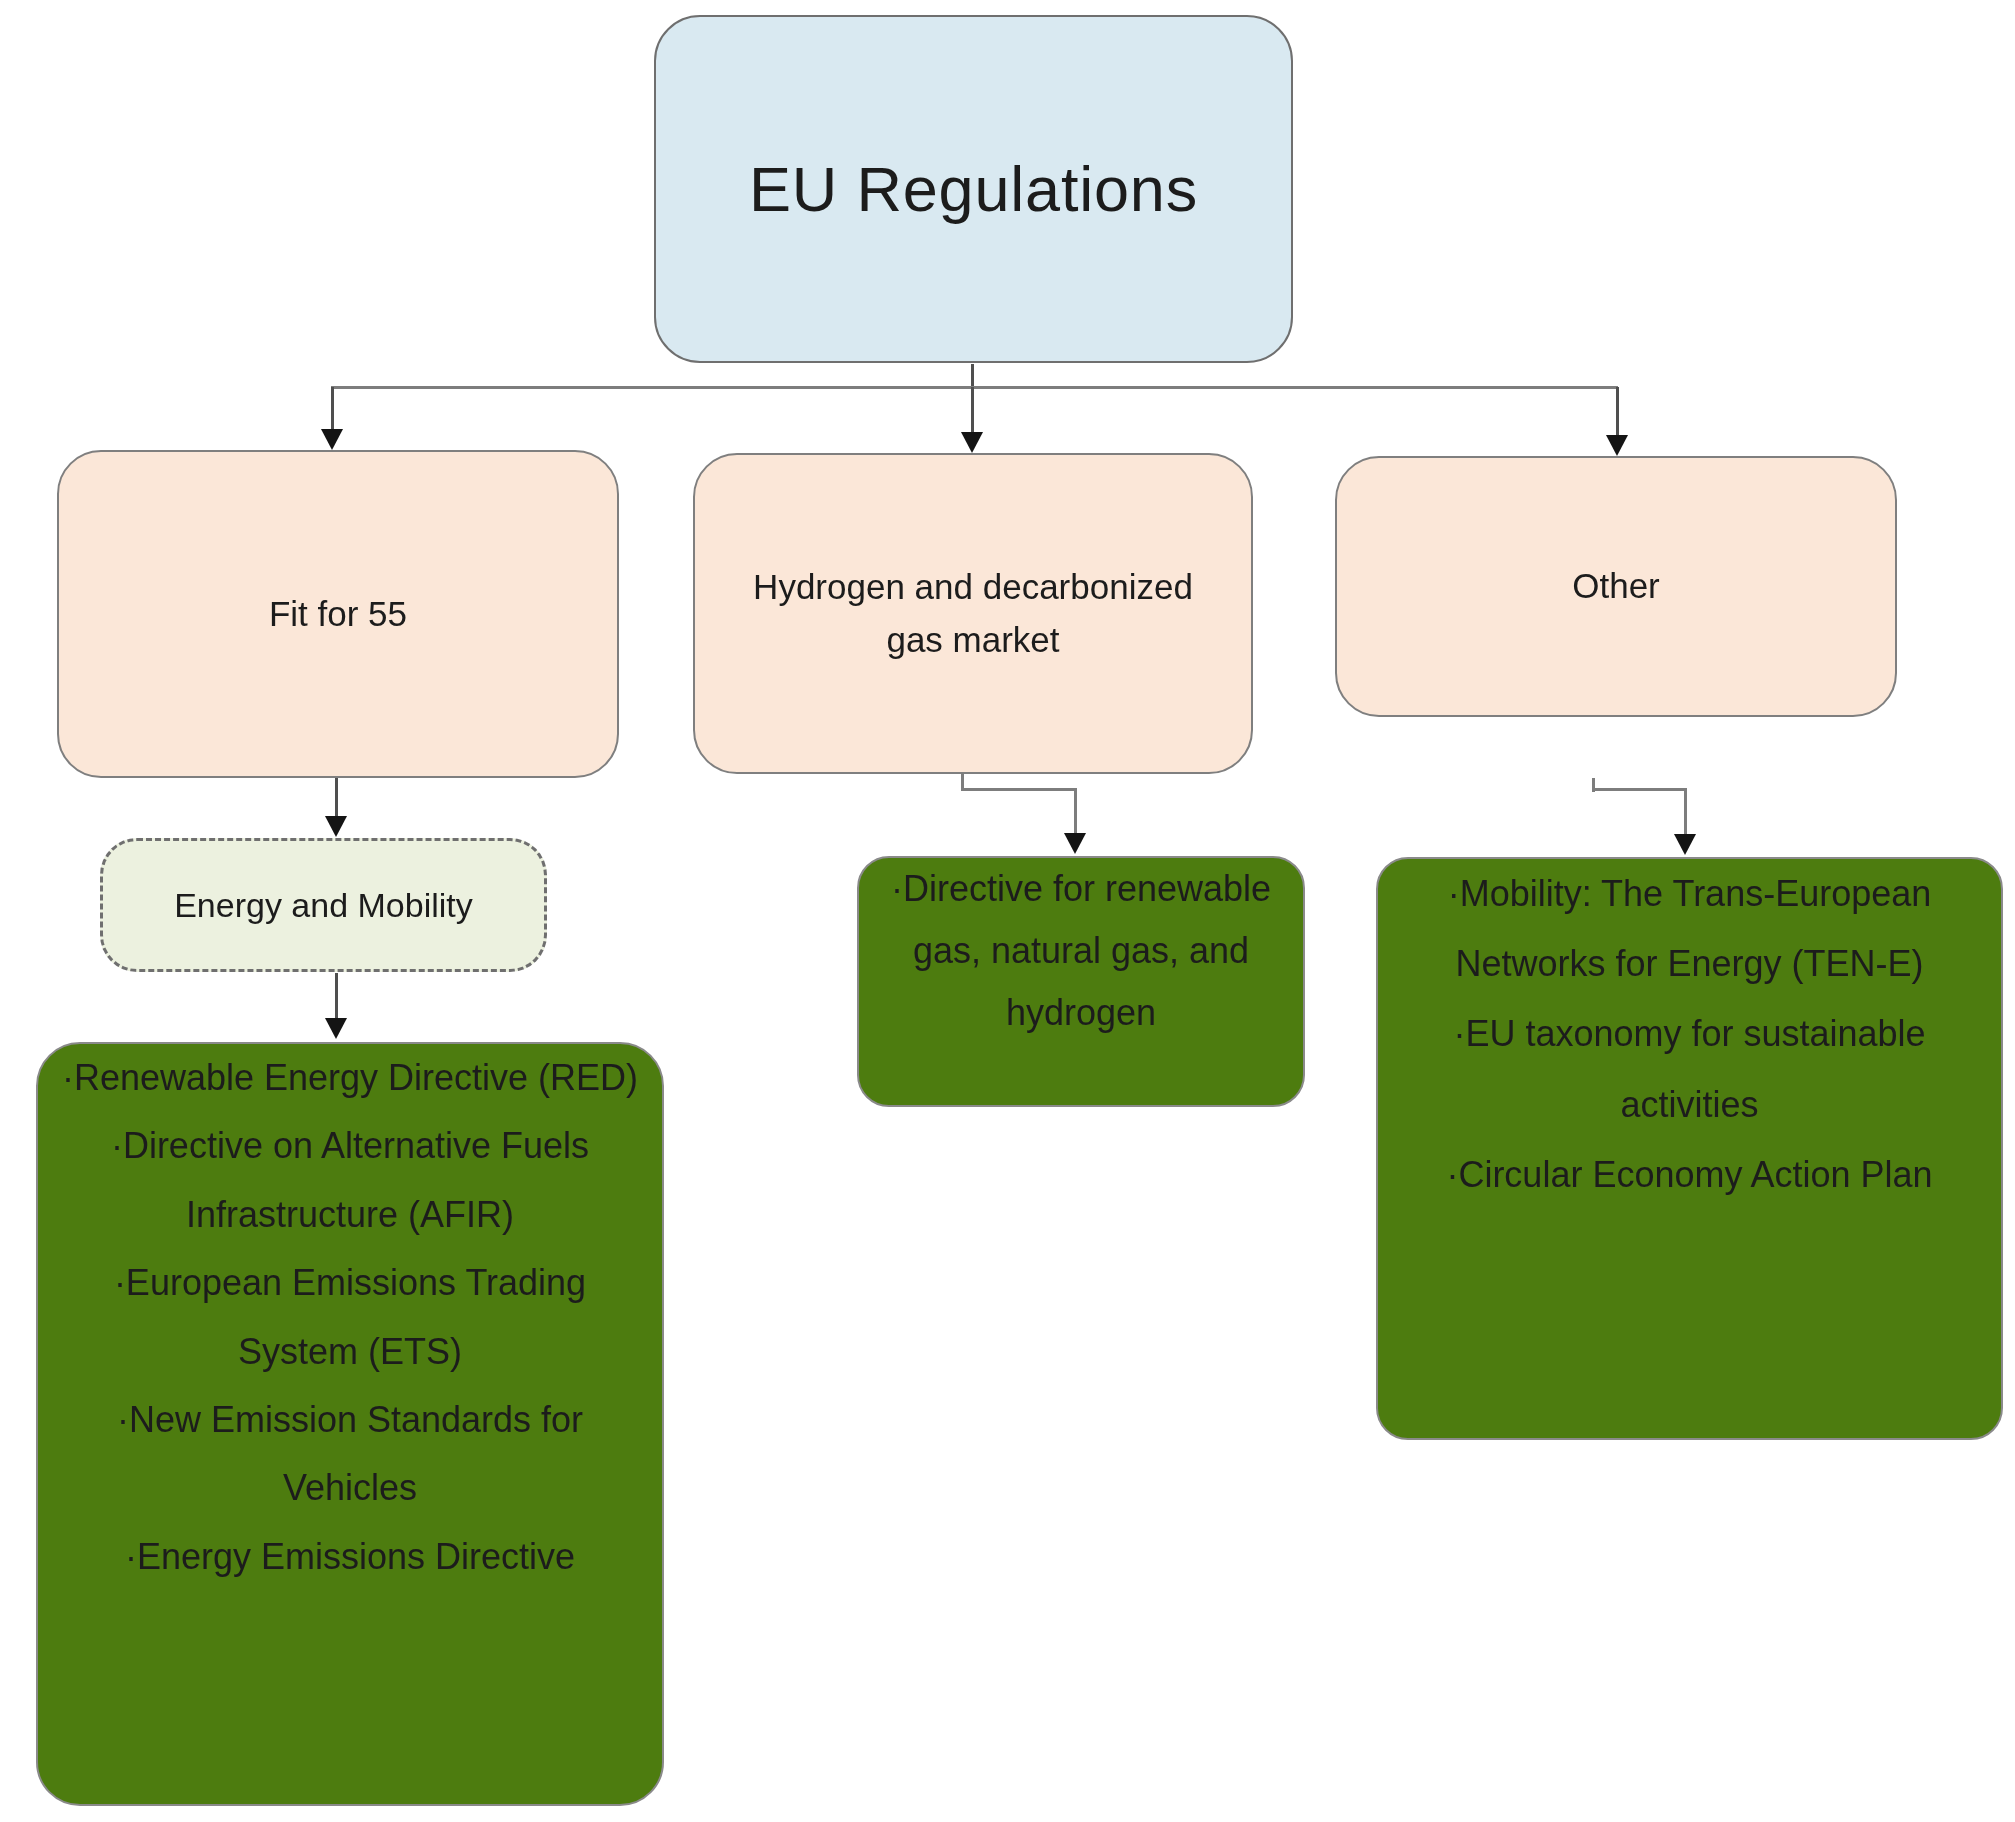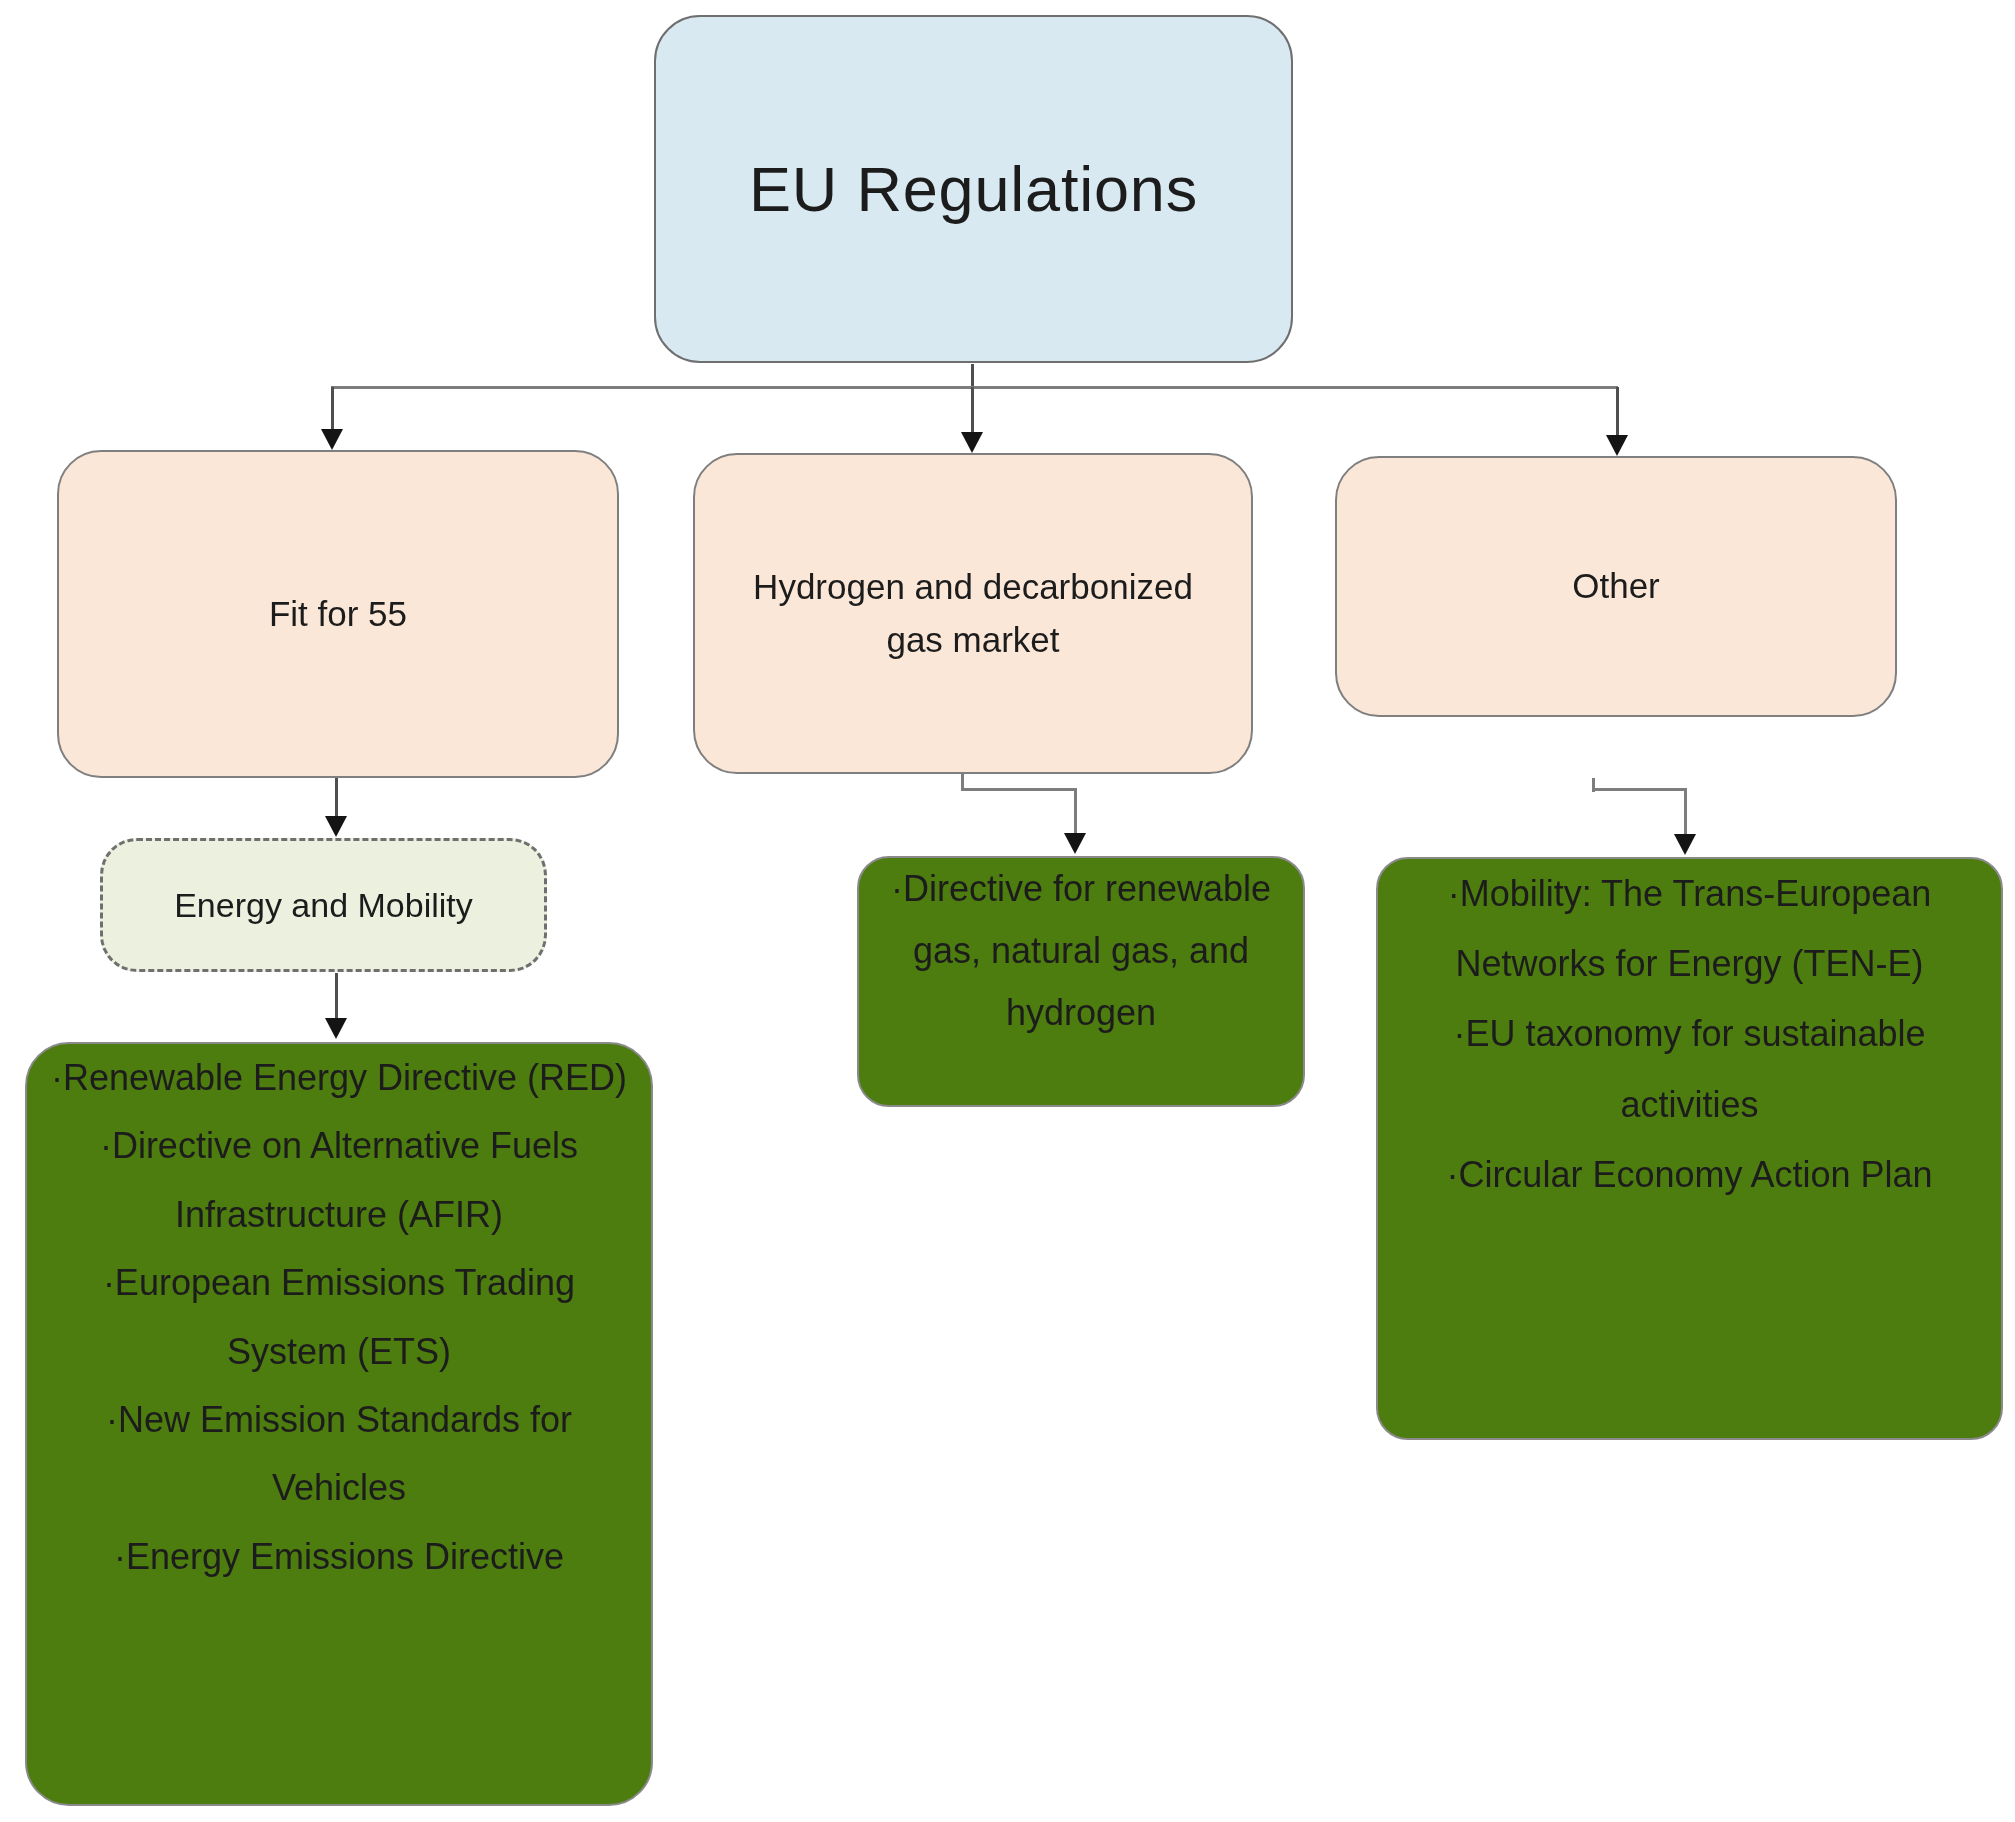--- a/index.html
+++ b/index.html
@@ -56,21 +56,21 @@
   }
   
   .detail-node {
     background: #4d7c0f;
     border: 2.3px solid #8a8a8a;
     border-radius: 42px;
     font-size: 36px;
     flex-direction: column;
     justify-content: flex-start;
   }
-  .detail-fit55    { left: 25px;   top: 1042px; width: 628px; height: 764px; border-radius: 44px; }
+  .detail-fit55    { left: 36px;   top: 1042px; width: 628px; height: 764px; border-radius: 44px; }
   .detail-hydrogen { left: 857px; top: 856px; width: 448px; height: 251px; border-radius: 32px; }
   .detail-other    { left: 1376px; top: 857px; width: 627px; height: 583px; border-radius: 32px; }
   .detail-node ul {
     list-style: none;
     margin: 0;
     padding: 0 21.4px;
   }
   .detail-fit55 ul li    { line-height: 1.9;  }
   .detail-hydrogen ul li { line-height: 1.72; }
   .detail-other ul li    { line-height: 1.95; }

